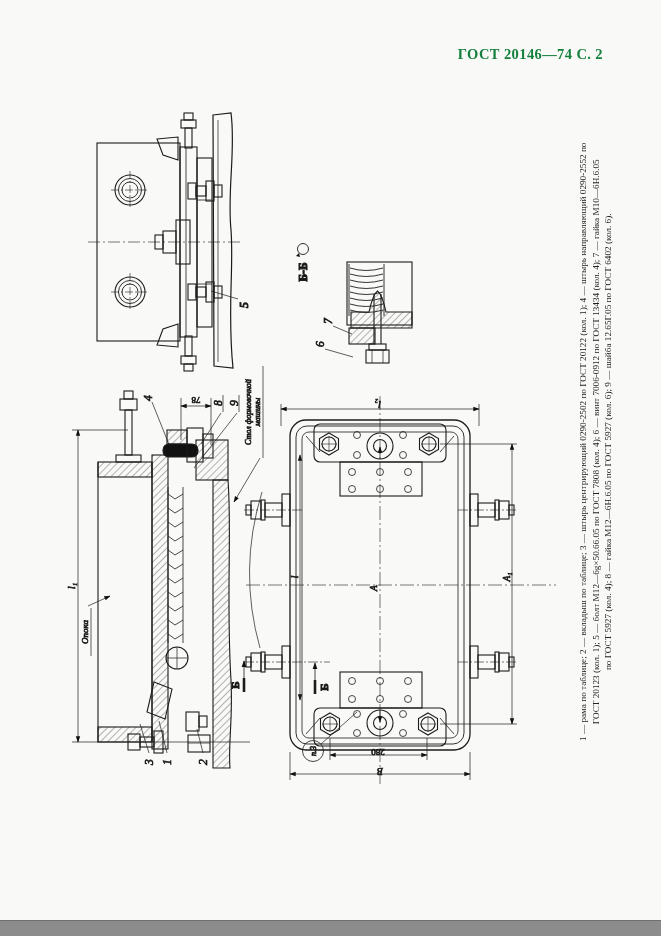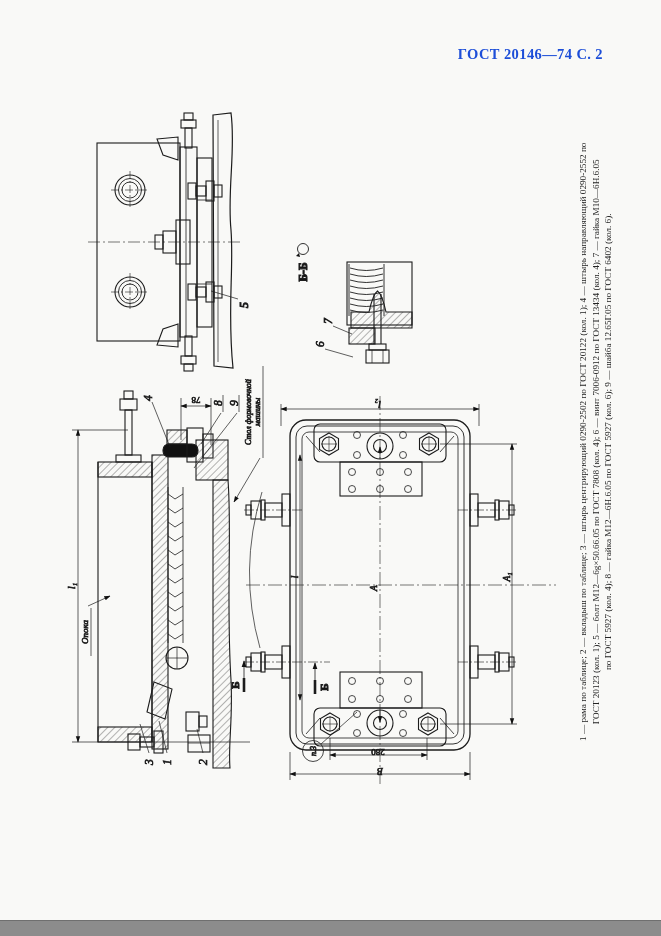--- a/index.html
+++ b/index.html
@@ -5,21 +5,21 @@
   html,body{margin:0;padding:0;}
   body{
     width:661px;height:936px;position:relative;overflow:hidden;
     background:#f9f9f7;
     font-family:"Liberation Serif","DejaVu Serif",serif;
     color:#1c1c1c;
   }
   .page-header{
     position:absolute;top:46px;right:58px;width:300px;
     text-align:right;font-weight:bold;font-size:14.5px;letter-spacing:.4px;
-    color:#1d4ed8;
+    color:#15803d;
   }
   .caption{
     position:absolute;left:596px;top:443px;width:700px;margin-left:-350px;margin-top:-20px;
     transform:rotate(-90deg);
     text-align:center;font-size:9.2px;line-height:12.5px;color:#222;
   }
   .caption .cap-line{white-space:nowrap;}
   svg{position:absolute;left:0;top:0;}
   .footer-strip{
     position:absolute;left:0;bottom:0;width:661px;height:15px;background:#8c8c8c;

